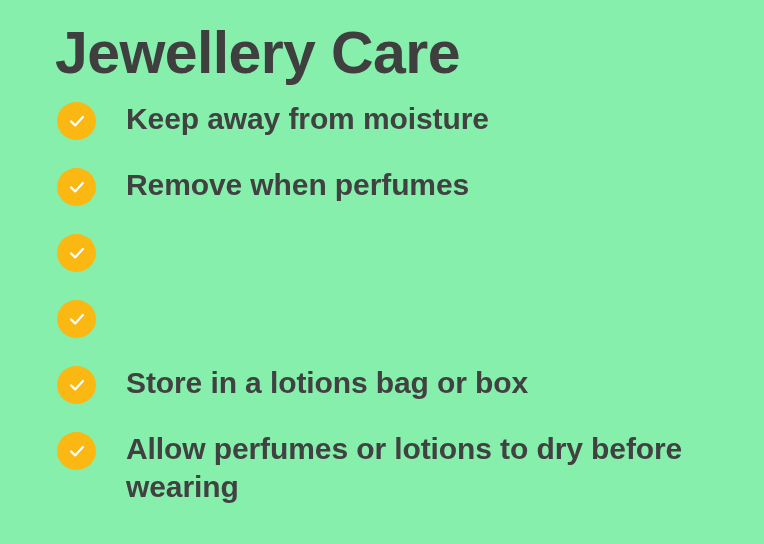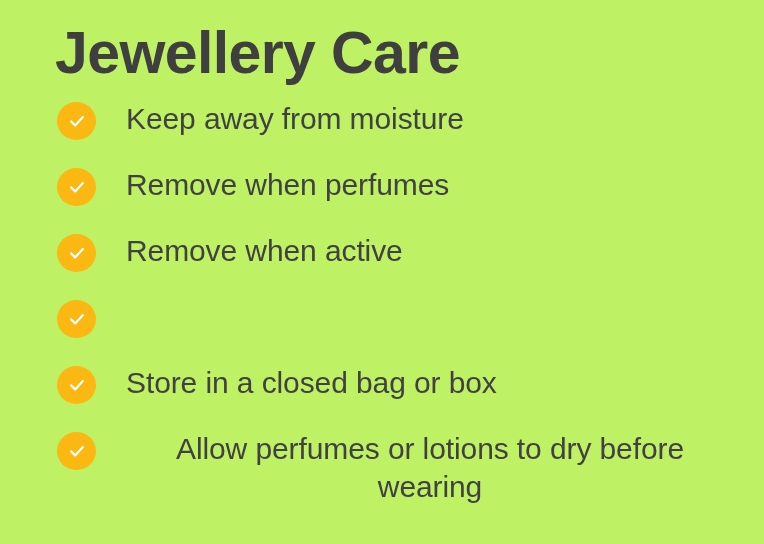--- a/index.html
+++ b/index.html
@@ -14,21 +14,21 @@
     -webkit-font-smoothing: antialiased;
     overflow: hidden;
   }
 
   .care-card {
     position: relative;
     width: 764px;
     height: 544px;
     box-sizing: border-box;
     padding: 0;
-    background: #bef264;
+    background: #86efac;
   }
 
   .care-title {
     position: absolute;
     left: 55px;
     top: 17px;
     margin: 0;
     font-family: "Liberation Sans", sans-serif;
     font-size: 59px;
     font-weight: bold;
@@ -51,21 +51,20 @@
   .care-item {
     position: relative;
     display: flex;
     align-items: flex-start;
     margin: 0 0 26px 0;
     padding: 0;
   }
 
   .care-item:last-child {
     margin-bottom: 0;
-    text-align: center;
   }
 
   .check-badge {
     flex: 0 0 auto;
     width: 39px;
     height: 38px;
     margin-left: 57px;
     margin-top: 2px;
     border-radius: 50%;
     background: #fbb712;
@@ -87,21 +86,21 @@
     stroke-linecap: round;
     stroke-linejoin: round;
   }
 
   .care-text {
     flex: 1 1 auto;
     margin-left: 30px;
     padding-right: 30px;
     font-family: "Liberation Sans", sans-serif;
     font-size: 30px;
-    font-weight: normal;
+    font-weight: bold;
     line-height: 38px;
     letter-spacing: -0.1px;
     color: #414141;
   }
 </style>
 </head>
 <body>
 
 <div class="care-card">
 
@@ -126,38 +125,37 @@
       </span>
       <span class="care-text">Remove when perfumes</span>
     </li>
 
     <li class="care-item">
       <span class="check-badge">
         <svg viewBox="0 0 24 24" aria-hidden="true">
             <path d="M5.5 12.4 L10 16.8 L18.4 7.6"></path>
           </svg>
       </span>
-      <span class="care-text">Remove when active</span>
     </li>
 
     <li class="care-item">
       <span class="check-badge">
         <svg viewBox="0 0 24 24" aria-hidden="true">
             <path d="M5.5 12.4 L10 16.8 L18.4 7.6"></path>
           </svg>
       </span>
     </li>
 
     <li class="care-item">
       <span class="check-badge">
         <svg viewBox="0 0 24 24" aria-hidden="true">
             <path d="M5.5 12.4 L10 16.8 L18.4 7.6"></path>
           </svg>
       </span>
-      <span class="care-text">Store in a closed bag or box</span>
+      <span class="care-text">Store in a lotions bag or box</span>
     </li>
 
     <li class="care-item">
       <span class="check-badge">
         <svg viewBox="0 0 24 24" aria-hidden="true">
             <path d="M5.5 12.4 L10 16.8 L18.4 7.6"></path>
           </svg>
       </span>
       <span class="care-text">Allow perfumes or lotions to dry before wearing</span>
     </li>

